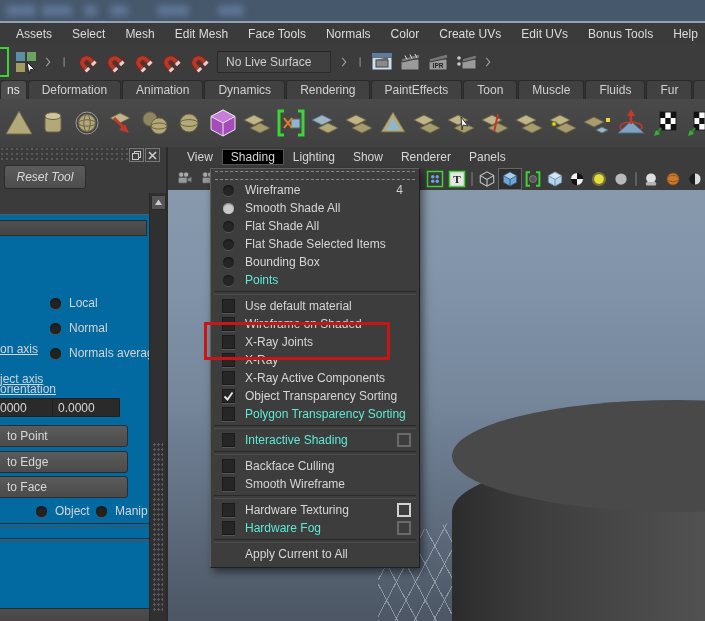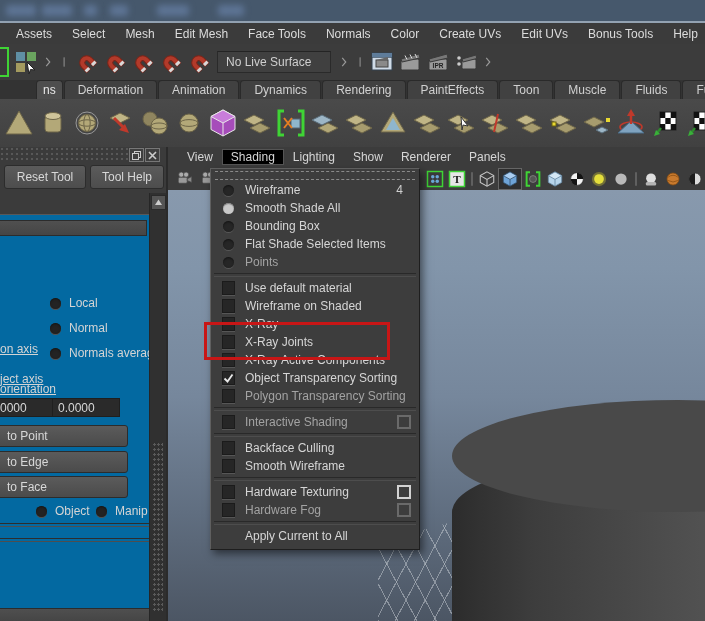--- a/index.html
+++ b/index.html
@@ -24,38 +24,38 @@
   .ic.small{width:14px;}
   #live-surface{width:96px;height:20px;background:#404040;border:1px solid #2a2a2a;border-top-color:#242424;
                 color:#cfcfcf;display:flex;align-items:center;padding:0 8px;margin:0 4px;}
   #green-sliver{width:7px;height:26px;background:#3a3a3a;border:2px solid #3fd435;border-left:none;margin-right:2px;}
 
   
   #shelftabs{left:0;top:80px;width:705px;height:19px;background:#333;display:flex;align-items:flex-end;}
   .shelf-tab{height:18px;line-height:18px;padding:0 13px;background:#414141;border:1px solid #2a2a2a;border-bottom:none;
              border-radius:4px 4px 0 0;margin-right:1px;color:#d0d0d0;font-size:12px;white-space:nowrap;}
   .shelf-tab.active{background:#4e4e4e;color:#e8e8e8;}
-  .shelf-tab.first{padding:0 6px;margin-left:36px;}
+  .shelf-tab.first{padding:0 6px;}
 
   
   #shelficons{left:0;top:99px;width:705px;height:48px;background:linear-gradient(#4a4a4a,#414141);
               display:flex;align-items:center;gap:1px;padding-left:2px;overflow:hidden;}
   .shelf-ic{width:33px;height:34px;display:flex;align-items:center;justify-content:center;flex:0 0 auto;}
   .shelf-ic svg{width:30px;height:30px;}
 
   
   #tool-panel{left:0;top:147px;width:166px;height:474px;background:#3b3b3b;}
   #tp-drag{left:0;top:0;width:150px;height:14px;
      background-image:radial-gradient(circle at 2px 2px,#585858 1px,transparent 1.4px);
      background-size:5px 5px;background-color:#3b3b3b;}
   .winbtn{position:absolute;top:1px;width:13px;height:12px;background:#3f3f3f;border:1px solid #777;
           display:flex;align-items:center;justify-content:center;}
   .winbtn svg{width:9px;height:9px;}
   .tp-btn{position:absolute;top:18px;height:22px;background:linear-gradient(#5b5b5b,#4d4d4d);
-          border:1px solid #2c2c2c;border-radius:3px;color:#d8d8d8;display:flex;align-items:center;justify-content:center;}
+          border:1px solid #2c2c2c;border-radius:3px;color:#d8d8d8;display:flex;align-items:center;justify-content:center;font-style:italic;}
   #tp-scroll{left:0;top:46px;width:166px;height:428px;border-top:1px solid #585858;background:#0369a1;overflow:hidden;margin-top:21px;}
   .tp-section-hdr{position:absolute;left:0;top:5px;width:146px;height:14px;background:linear-gradient(#505050,#454545);
                   border:1px solid #2c2c2c;border-left:none;}
   #tp-sb{position:absolute;right:0;top:46px;width:16px;height:428px;background:#303030;border-left:1px solid #262626;}
   #tp-sb-arrow{position:absolute;top:2px;left:1px;width:13px;height:13px;background:#555;border:1px solid #2a2a2a;
                display:flex;align-items:center;justify-content:center;}
   #tp-sb-arrow svg{width:9px;height:9px;}
   #tp-sb-dots{position:absolute;left:3px;top:250px;width:10px;height:170px;
      background-image:radial-gradient(circle at 1.5px 1.5px,#5a5a5a 1px,transparent 1.3px);background-size:4px 5px;}
   .radio{width:11px;height:11px;border-radius:50%;background:#232323;box-shadow:inset 0 1px 2px #151515,0 1px 0 #525252;flex:0 0 auto;}
@@ -96,21 +96,21 @@
   #cyl-body{position:absolute;left:284px;top:264px;width:452px;height:170px;
      border-radius:226px 226px 0 0/58px 58px 0 0;
      background:linear-gradient(90deg,#2c2c2c 0%,#3d3d3d 18%,#515151 55%,#575757 80%,#525252 100%);}
 
   
   #dropdown{left:210px;top:168px;width:208px;background:#3d3d3d;z-index:50;
      border:1px solid #1e1e1e;border-top-color:#5f5f5f;border-left-color:#5f5f5f;
      box-shadow:3px 4px 8px rgba(0,0,0,.5);padding-bottom:4px;}
   #tearoff{height:7px;margin:2px 4px 1px 4px;border-top:1px dashed #8a8a8a;border-bottom:1px dashed #8a8a8a;}
   .dd-row{display:flex;align-items:center;height:18px;padding:0 8px 0 11px;gap:10px;color:#d6d6d6;}
-  .dd-row.disabled{color:#a3a3a3;}
+  .dd-row.disabled{color:#5eead4;}
   .dd-glyph{width:13px;height:13px;flex:0 0 auto;display:flex;align-items:center;justify-content:center;}
   .dd-check{width:12px;height:12px;background:#262626;border:1px solid #1b1b1b;box-shadow:0 1px 0 #565656;
             display:flex;align-items:center;justify-content:center;}
   .dd-check svg{width:11px;height:11px;}
   .dd-radio{width:11px;height:11px;border-radius:50%;background:#262626;box-shadow:inset 0 1px 2px #141414,0 1px 0 #565656;}
   .dd-radio.on{background:#c9c9c9;box-shadow:inset 0 1px 1px #7c7c7c;}
   .dd-hotkey{margin-left:auto;color:#cfcfcf;padding-right:8px;}
   .dd-opt{margin-left:auto;width:10px;height:10px;border:2px solid #d2d2d2;}
   .dd-opt.dim{border-color:#6a6a6a;}
   .dd-sep{height:2px;margin:2px 3px;border-top:1px solid #292929;border-bottom:1px solid #4d4d4d;}
@@ -438,21 +438,20 @@
         <rect x="2.5" y="0.5" width="6" height="6" fill="none" stroke="#ccc"></rect>
         <rect x="0.5" y="2.5" width="6" height="6" fill="#3f3f3f" stroke="#ccc"></rect>
       </svg>
   </div>
   <div class="winbtn" style="right:6px">
     <svg viewBox="0 0 9 9">
         <path d="M1 1 L8 8 M8 1 L1 8" stroke="#ccc" stroke-width="1.6"></path>
       </svg>
   </div>
   <div class="tp-btn" style="left:4px;width:80px">Reset Tool</div>
-  <div class="tp-btn" style="left:90px;width:72px">Tool Help</div>
 
   <div id="tp-scroll" class="abs">
     <div class="tp-section-hdr"></div>
 
     <div class="tp-row" style="left:50px;top:80px">
       <span class="radio"></span>
       <span>Local</span>
     </div>
     <div class="tp-row" style="left:50px;top:105px">
       <span class="radio"></span>
@@ -636,58 +635,64 @@
       <div class="dd-row">
         <span class="dd-glyph">
           <span class="dd-radio on"></span>
         </span>
         <span>Smooth Shade All</span>
       </div>
       <div class="dd-row">
         <span class="dd-glyph">
           <span class="dd-radio"></span>
         </span>
+        <span>Flat Shade All</span>
+      </div>
+      <div class="dd-row">
+        <span class="dd-glyph">
+          <span class="dd-radio"></span>
+        </span>
+        <span>Flat Shade Selected Items</span>
+      </div>
+      <div class="dd-row">
+        <span class="dd-glyph">
+          <span class="dd-radio"></span>
+        </span>
         <span>Bounding Box</span>
       </div>
-      <div class="dd-row">
+      <div class="dd-row disabled">
         <span class="dd-glyph">
           <span class="dd-radio"></span>
         </span>
-        <span>Flat Shade Selected Items</span>
-      </div>
-      <div class="dd-row disabled">
-        <span class="dd-glyph">
-          <span class="dd-radio"></span>
-        </span>
         <span>Points</span>
       </div>
       <div class="dd-sep"></div>
       <div class="dd-row">
         <span class="dd-glyph">
           <span class="dd-check"></span>
         </span>
         <span>Use default material</span>
       </div>
       <div class="dd-row">
         <span class="dd-glyph">
           <span class="dd-check"></span>
         </span>
         <span>Wireframe on Shaded</span>
       </div>
       <div class="dd-row">
         <span class="dd-glyph">
           <span class="dd-check"></span>
         </span>
+        <span>X-Ray Joints</span>
+      </div>
+      <div class="dd-row">
+        <span class="dd-glyph">
+          <span class="dd-check"></span>
+        </span>
         <span>X-Ray</span>
-      </div>
-      <div class="dd-row">
-        <span class="dd-glyph">
-          <span class="dd-check"></span>
-        </span>
-        <span>X-Ray Joints</span>
       </div>
       <div class="dd-row">
         <span class="dd-glyph">
           <span class="dd-check"></span>
         </span>
         <span>X-Ray Active Components</span>
       </div>
       <div class="dd-row">
         <span class="dd-glyph">
           <span class="dd-check on">

